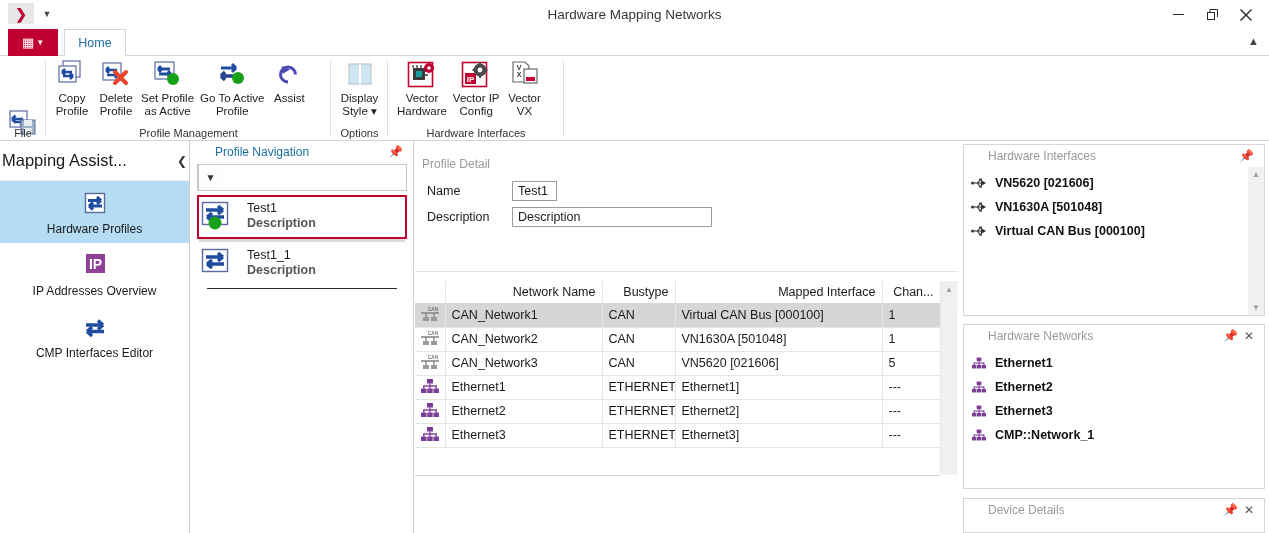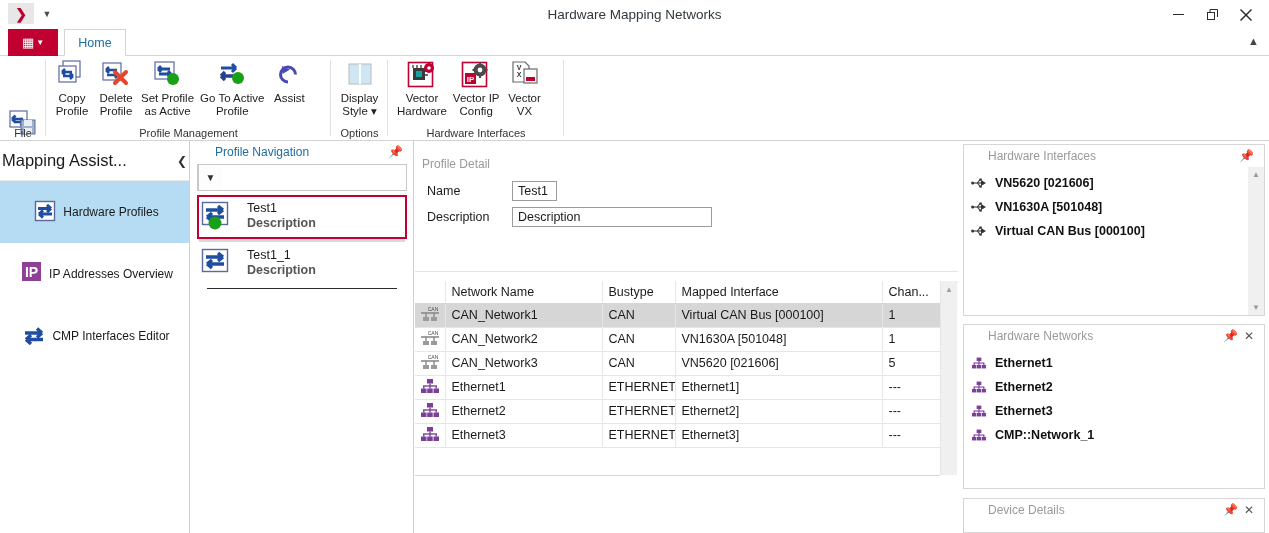--- a/index.html
+++ b/index.html
@@ -94,21 +94,21 @@
     position:absolute; left:0; top:0; width:190px; height:392px;
     background:#ffffff; border-right:1px solid #d0d0d0;
   }
   .nav-head {
     height:40px; display:flex; align-items:center; padding:0 2px;
     font-size:16.5px; color:#1a1a1a; border-bottom:1px solid #e8e8e8;
   }
   .nav-head .t { flex:1; }
   .nav-head .chev { font-size:12px; color:#333; }
   .nav-item {
-    height:62px; display:flex; flex-direction:row; align-items:center; justify-content:center;
+    height:62px; display:flex; flex-direction:column; align-items:center; justify-content:center;
     gap:3px; font-size:12px; color:#1a1a1a;
   }
   .nav-item.sel { background:#b5dcf2; }
   .nav-item .ico { height:30px; display:flex; align-items:center; justify-content:center; }
 
   
   .profnav {
     position:absolute; left:191px; top:0; width:223px; height:392px;
     background:#ffffff; border-right:1px solid #d0d0d0;
   }
@@ -162,21 +162,21 @@
     border-top:1px solid #e4e4e4;
     height:30px; display:flex; align-items:center;
     background:#fbfbfb; padding:0 12px 0 22px; font-size:12.5px; color:#333;
   }
   .grouppanel .gp-t { flex:1; }
   .grouppanel .gp-search { color:#333; }
   .gridwrap { position:absolute; left:0; top:128px; width:525px; }
   table.g { border-collapse:collapse; width:525px; table-layout:fixed; }
   table.g th {
     height:22px; font-weight:normal; font-size:12.5px; color:#1a1a1a;
-    text-align:left; padding:0 6px; background:#ffffff;
+    text-align:right; padding:0 6px; background:#ffffff;
     border-bottom:1px solid #d6d6d6; border-right:1px solid #e6e6e6;
     white-space:nowrap; overflow:hidden;
   }
   table.g td {
     height:24px; font-size:12.5px; color:#1a1a1a; padding:0 6px;
     border-bottom:1px solid #e6e6e6; border-right:1px solid #e6e6e6;
     white-space:nowrap; overflow:hidden;
   }
   table.g tr.sel td { background:#d6d6d6; }
   table.g td.icocell { padding:0; text-align:center; vertical-align:middle; }

